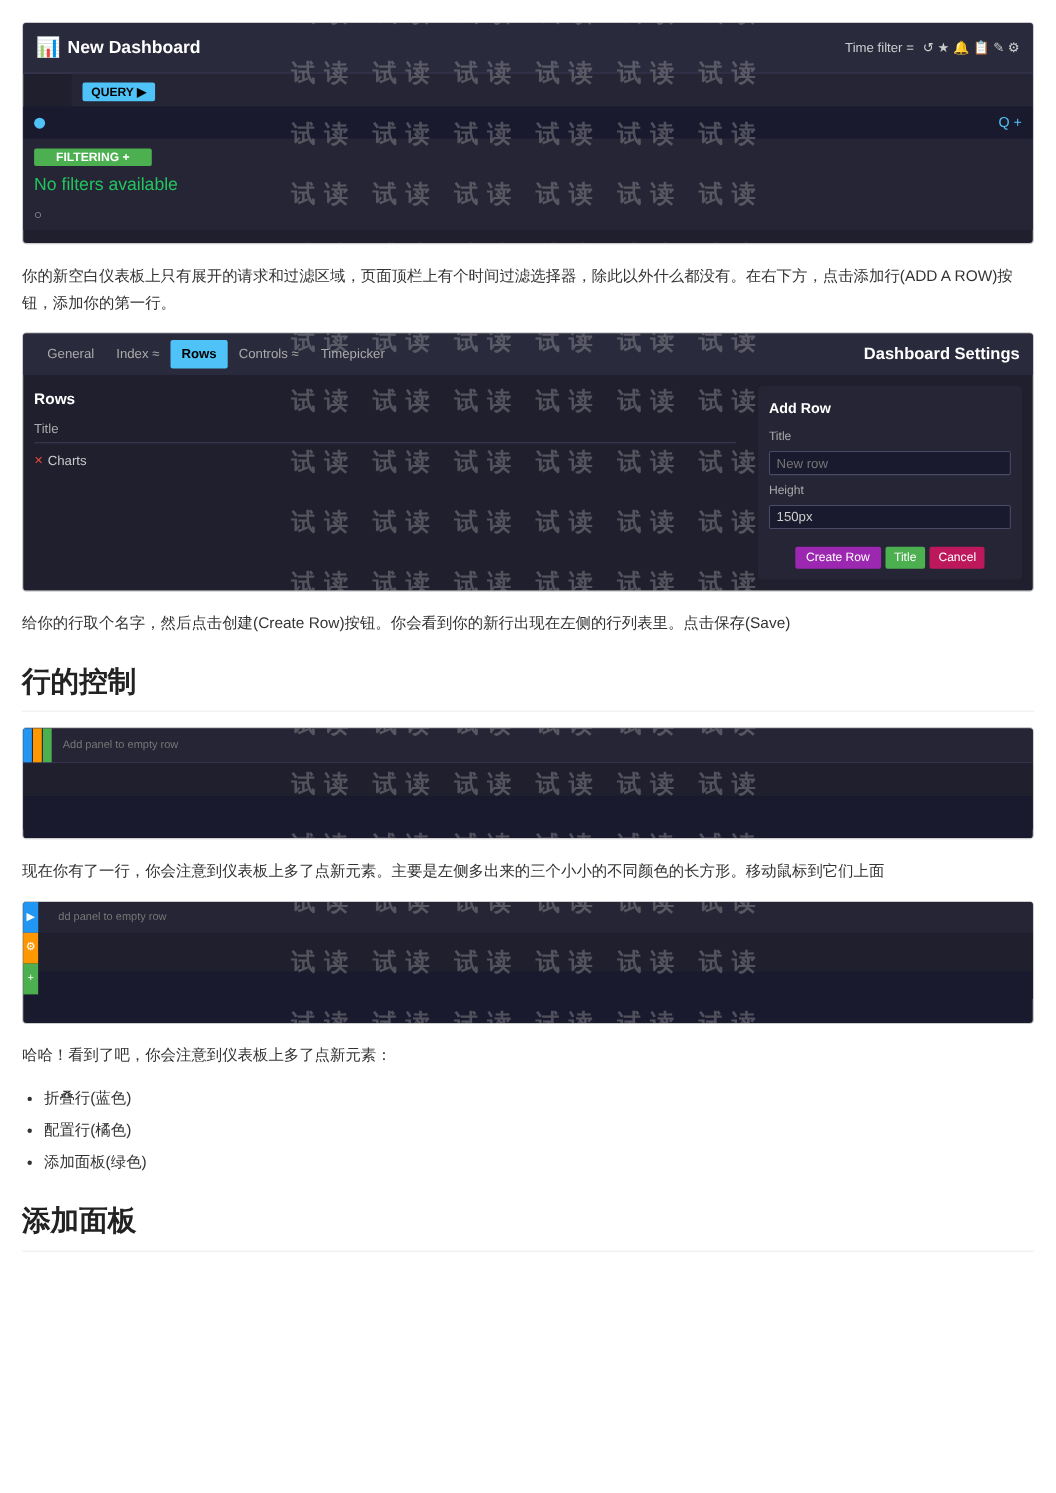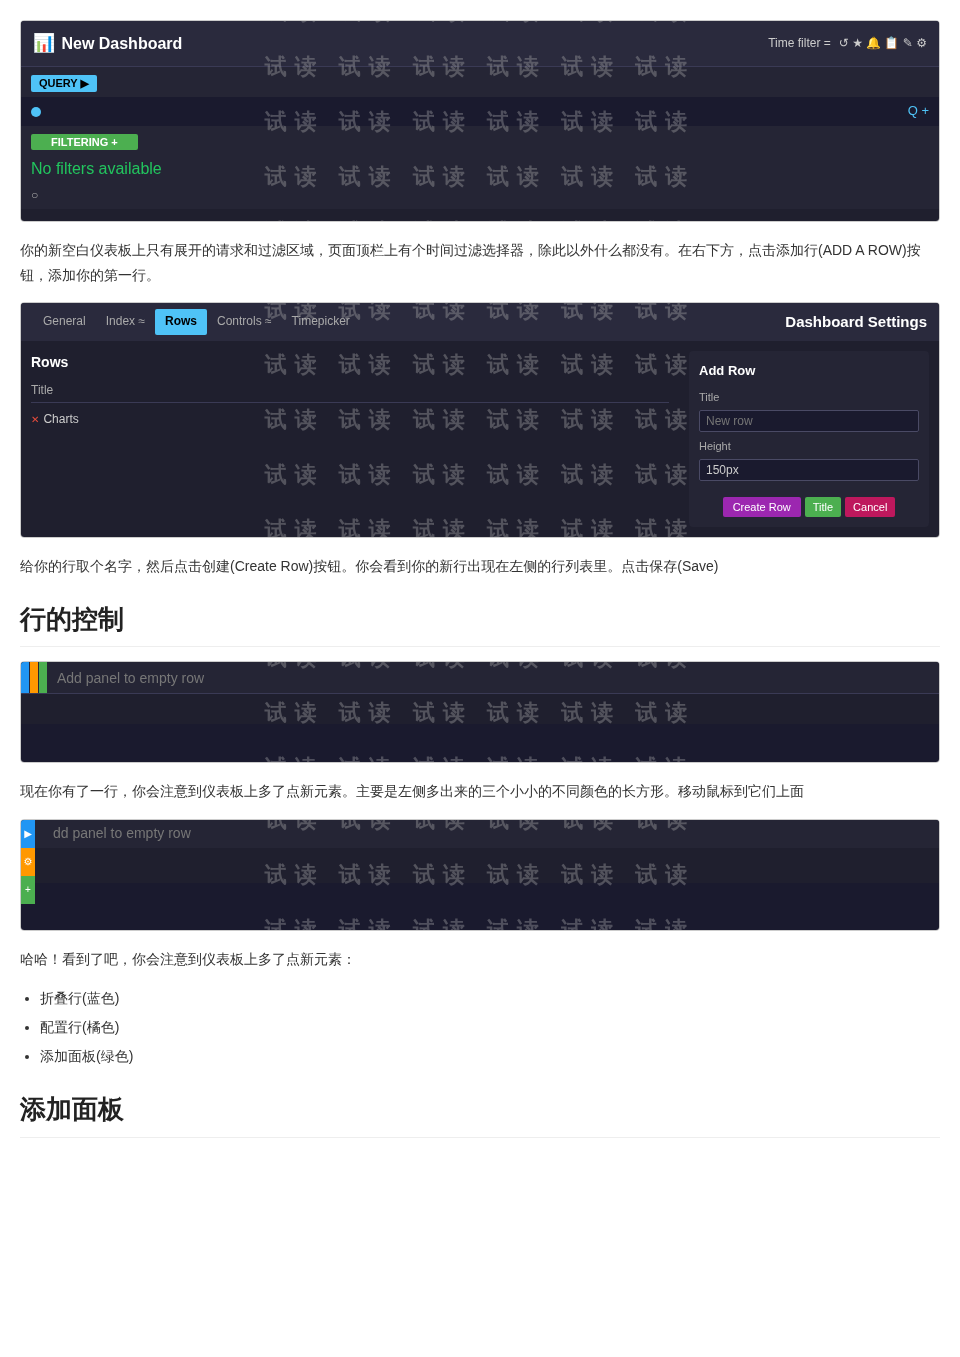--- a/index.html
+++ b/index.html
@@ -77,20 +77,21 @@
       gap: 8px;
       color: #aaa;
       font-size: 12px;
     }
     .dash-header-right span {
       color: #ccc;
     }
     .query-bar {
       background: #252535;
       padding: 4px 10px;
+      margin-left: 44px;
     }
     .query-btn {
       background: #4fc3f7;
       color: #000;
       border: none;
       padding: 2px 8px;
       font-size: 11px;
       border-radius: 2px;
       font-weight: bold;
       cursor: pointer;
@@ -317,21 +318,21 @@
       border-bottom: 1px solid #3a3a55;
       height: 32px;
     }
     .row-side-btn {
       width: 8px;
       height: 100%;
     }
     .row-side-btn.blue { background: #2196f3; }
     .add-panel-text {
       color: #777;
-      font-size: 14px;
+      font-size: 10px;
       padding: 0 10px;
     }
     .row-empty { height: 30px; background: #1f1f2e; }
     .row-empty2 { height: 30px; background: #1a1a2e; }
 
     
     .row-control-expanded {
       background: #1a1a2e;
       min-height: 110px;
     }

